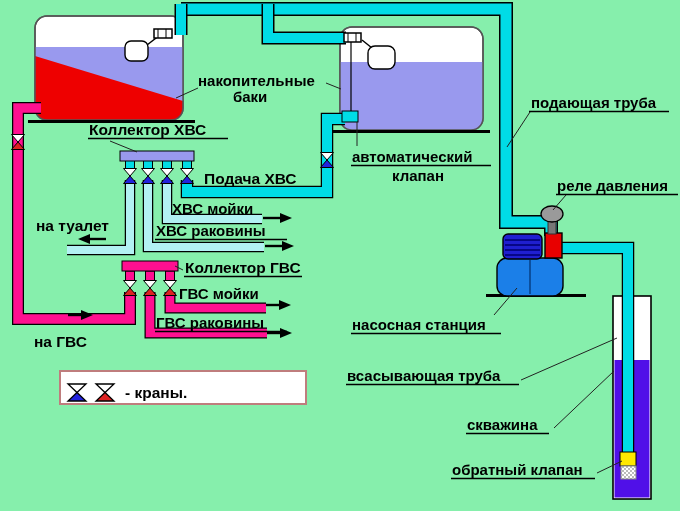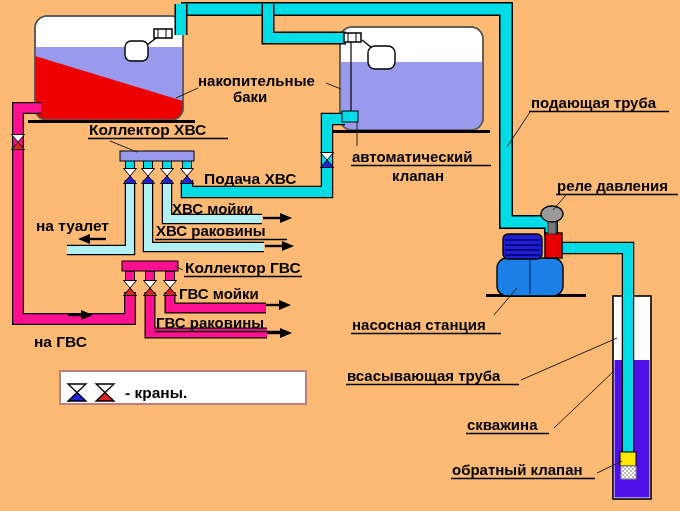--- a/index.html
+++ b/index.html
@@ -1,16 +1,16 @@
 <!DOCTYPE html>
 <html><head>
 <meta charset="utf-8">
 <style>
   html,body{margin:0;padding:0;background:#ffffff;}
-  .stage{position:relative;width:680px;height:511px;background:#fdba74;overflow:hidden;
+  .stage{position:relative;width:680px;height:511px;background:#86efac;overflow:hidden;
          font-family:"Liberation Sans",sans-serif;}
   svg{display:block;}
   text{font-family:"Liberation Sans","DejaVu Sans",sans-serif;font-weight:bold;fill:#000;}
   .t15{font-size:15px;}
   .t16{font-size:15.5px;}
   .outline{fill:none;stroke:#000;stroke-linejoin:miter;stroke-linecap:butt;}
   .cyan{fill:none;stroke:#00dce6;stroke-linejoin:miter;stroke-linecap:butt;}
   .pale{fill:none;stroke:#b2f1f3;stroke-linejoin:miter;stroke-linecap:butt;}
   .mag{fill:none;stroke:#ff1090;stroke-linejoin:miter;stroke-linecap:butt;}
   .leader{stroke:#222;stroke-width:1;}

